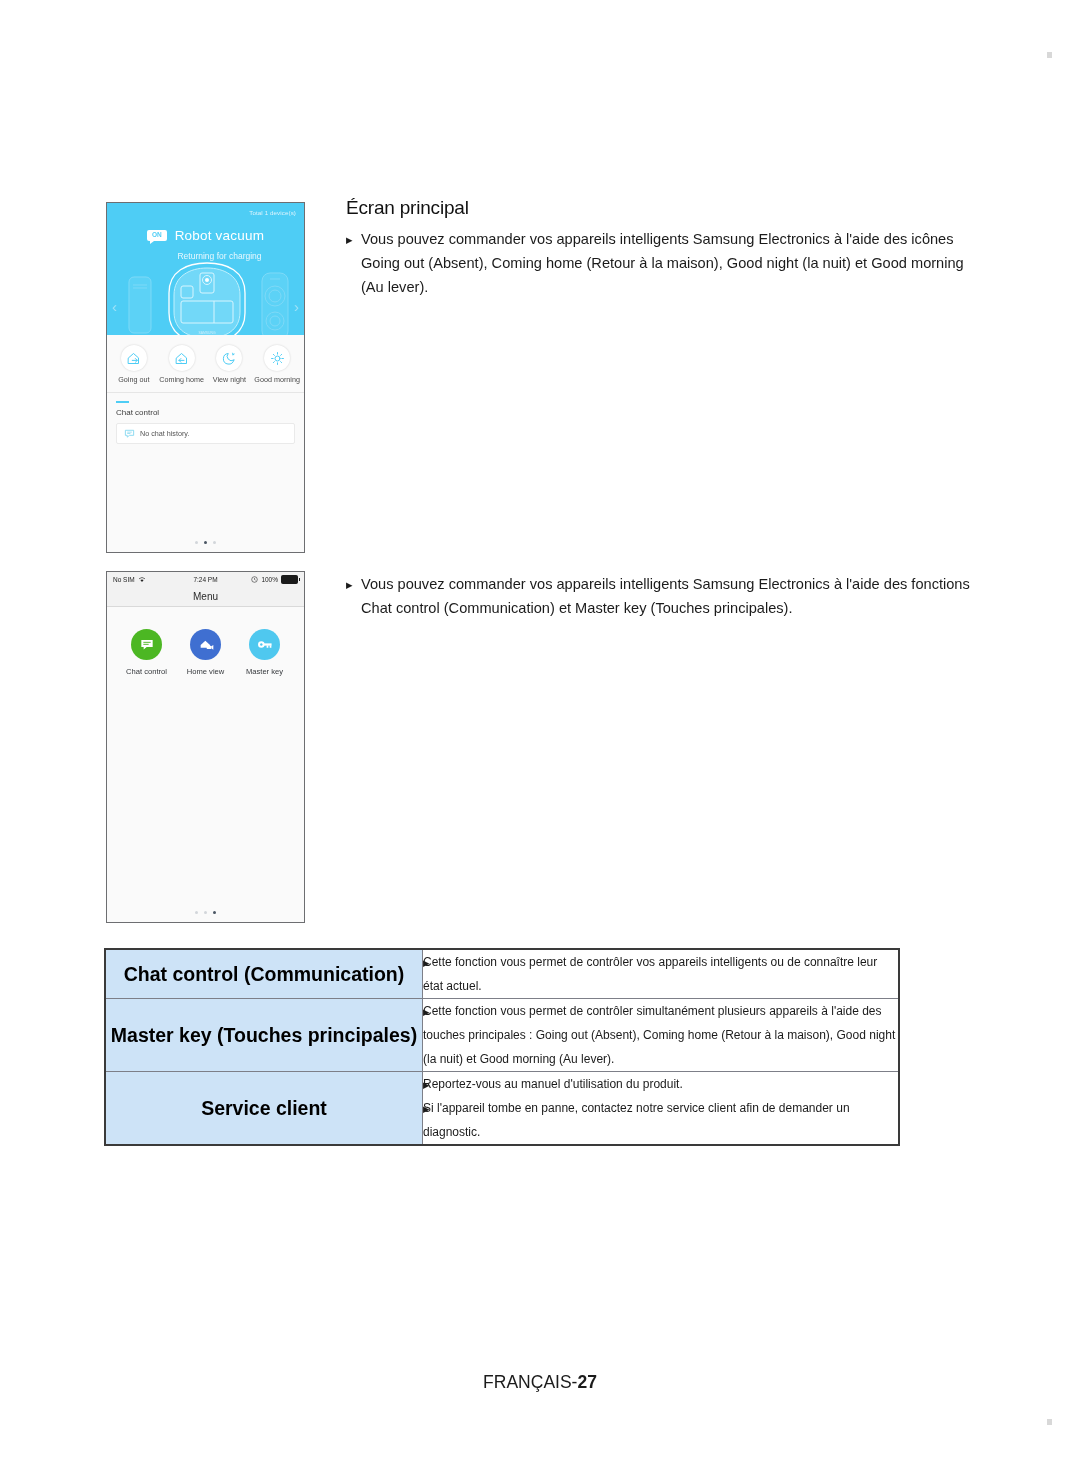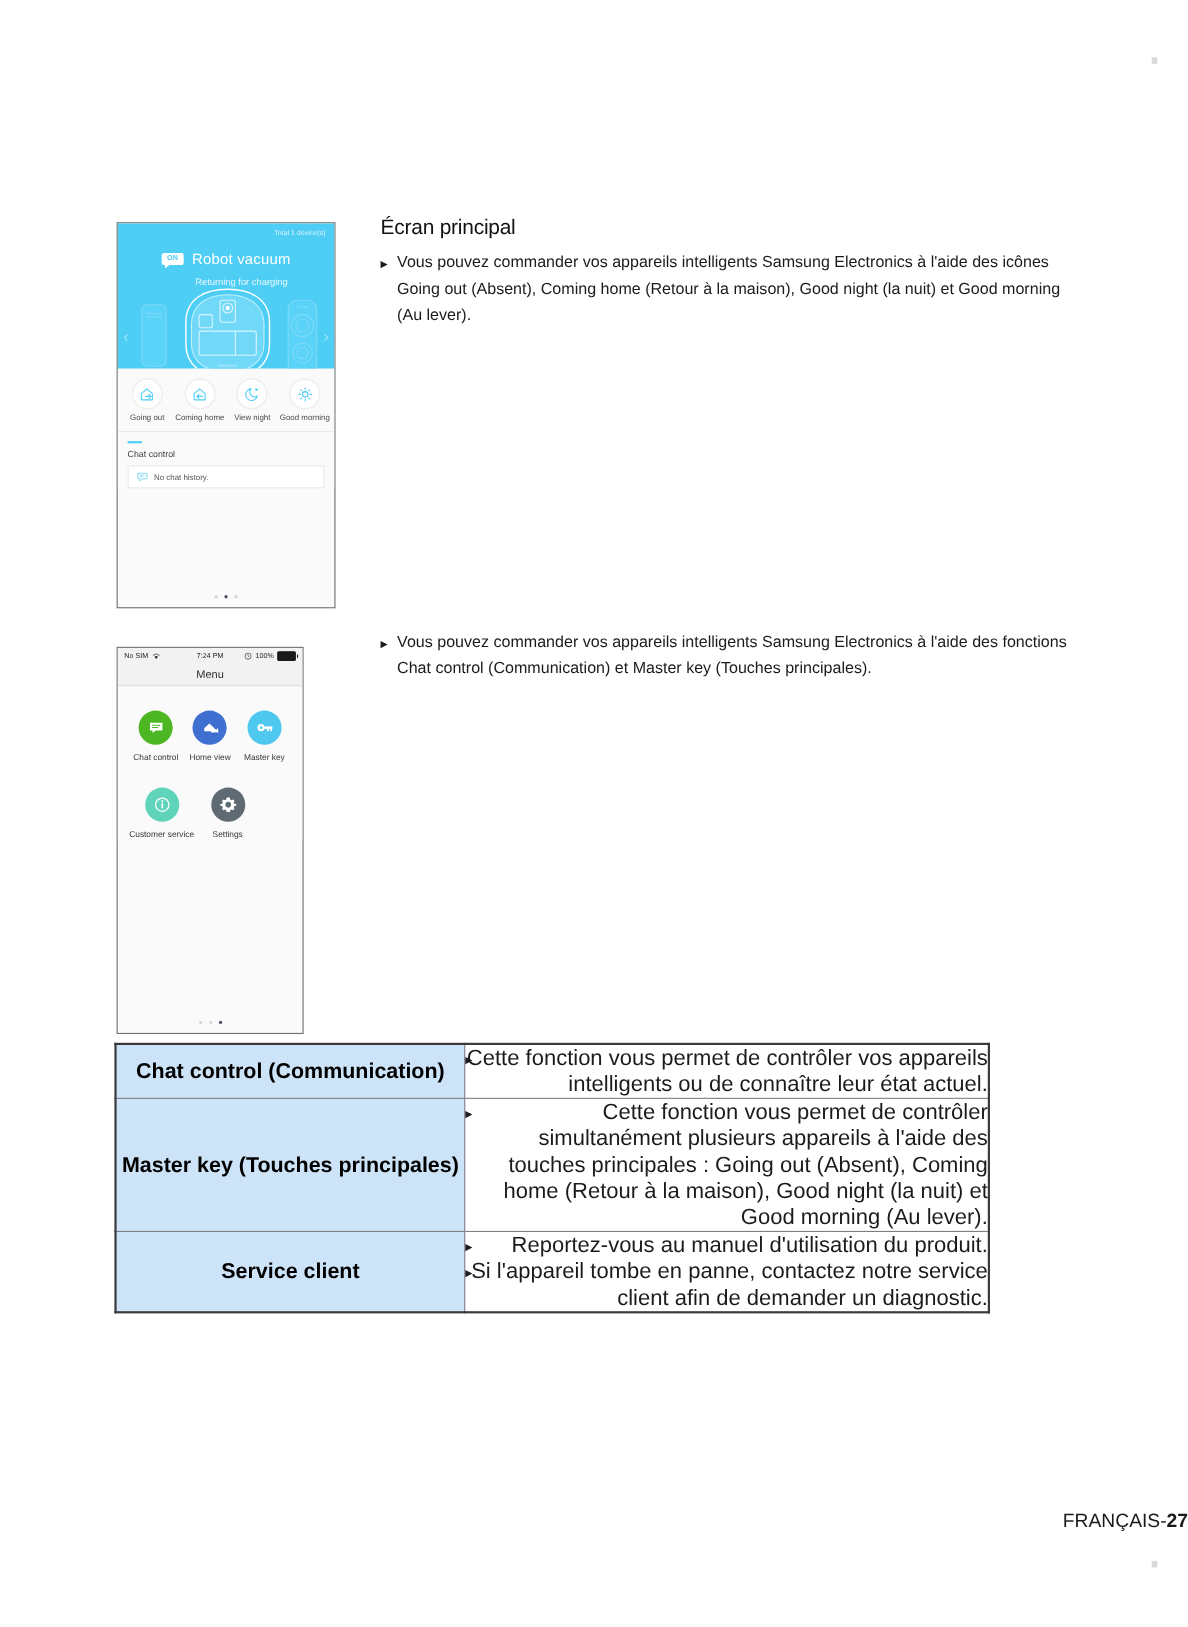--- a/index.html
+++ b/index.html
@@ -28,21 +28,21 @@
 
   
   .phone {
     position: absolute;
     background: #fafafa;
     border: 1px solid #6d6e71;
     box-sizing: border-box;
     overflow: hidden;
   }
   .phone1 { left: 106px; top: 202px; width: 199px; height: 351px; }
-  .phone2 { left: 106px; top: 588px; width: 170px; height: 352px; }
+  .phone2 { left: 106px; top: 571px; width: 199px; height: 352px; }
 
   
   .hero {
     position: relative;
     height: 132px;
     background: #4ecdf5;
     overflow: hidden;
   }
   .hero-total {
     position: absolute;
@@ -277,38 +277,37 @@
   }
   td.desc-cell {
     background: #ffffff;
     padding: 11px 14px 11px 12px;
   }
   td.desc-cell ul {
     list-style: none; margin: 0; padding: 0;
   }
   td.desc-cell li {
     position: relative;
-    font-size: 20px;
+    font-size: 12px;
     line-height: 24px;
     color: #1b1b1b;
-    text-align: right;
   }
   td.desc-cell li:before {
     content: "\25B6";
     position: absolute;
     left: 0; top: 1px;
     font-size: 8.5px;
   }
 
   
   .footer {
     position: absolute;
     left: 0; right: 0;
     top: 1372px;
-    text-align: right;
+    text-align: center;
     font-size: 17.5px;
     color: #1b1b1b;
   }
   .footer b { font-weight: bold; }
 </style>
 </head>
 <body>
 
 <div class="edge-mark tr"></div>
 <div class="edge-mark br"></div>
@@ -473,41 +472,20 @@
         <div class="mg-circle" style="background:#4fc8ef">
           <svg width="17" height="17" viewBox="0 0 24 24" fill="#ffffff">
             <circle cx="7.5" cy="12" r="4.6"></circle>
             <circle cx="7.5" cy="12" r="1.7" fill="#4fc8ef"></circle>
             <rect x="11" y="10.4" width="11" height="3.2"></rect>
             <rect x="15" y="13.2" width="2.4" height="3.4"></rect>
             <rect x="19.3" y="13.2" width="2.4" height="3.4"></rect>
           </svg>
         </div>
         <div class="mg-label">Master key</div>
-      </div>
-    </div>
-    <div class="mg-row">
-      <div class="mg-cell">
-        <div class="mg-circle" style="background:#5fd4bb">
-          <svg width="17" height="17" viewBox="0 0 24 24">
-            <circle cx="12" cy="12" r="8.5" fill="none" stroke="#ffffff" stroke-width="1.6"></circle>
-            <circle cx="12" cy="7.6" r="1.3" fill="#ffffff"></circle>
-            <rect x="11" y="10" width="2.1" height="7" rx="1" fill="#ffffff"></rect>
-          </svg>
-        </div>
-        <div class="mg-label">Customer service</div>
-      </div>
-      <div class="mg-cell">
-        <div class="mg-circle" style="background:#5e6b72">
-          <svg width="17" height="17" viewBox="0 0 24 24" fill="#ffffff">
-            <path d="M12 2.6 l2.1 .5 .5 2.3 1.6 .9 2.2-.9 1.5 1.5 -.9 2.2 .9 1.6 2.3 .5 0 2.1 -2.3 .5 -.9 1.6 .9 2.2 -1.5 1.5 -2.2-.9 -1.6 .9 -.5 2.3 -2.1 0 -2.1 0 -.5-2.3 -1.6-.9 -2.2 .9 -1.5-1.5 .9-2.2 -.9-1.6 -2.3-.5 0-2.1 2.3-.5 .9-1.6 -.9-2.2 1.5-1.5 2.2 .9 1.6-.9 .5-2.3 Z"></path>
-            <circle cx="12" cy="12" r="3.6" fill="#5e6b72"></circle>
-          </svg>
-        </div>
-        <div class="mg-label">Settings</div>
       </div>
     </div>
   </div>
 
   <div class="dots">
     <span class="dot"></span>
     <span class="dot"></span>
     <span class="dot active"></span>
   </div>
 </div>

